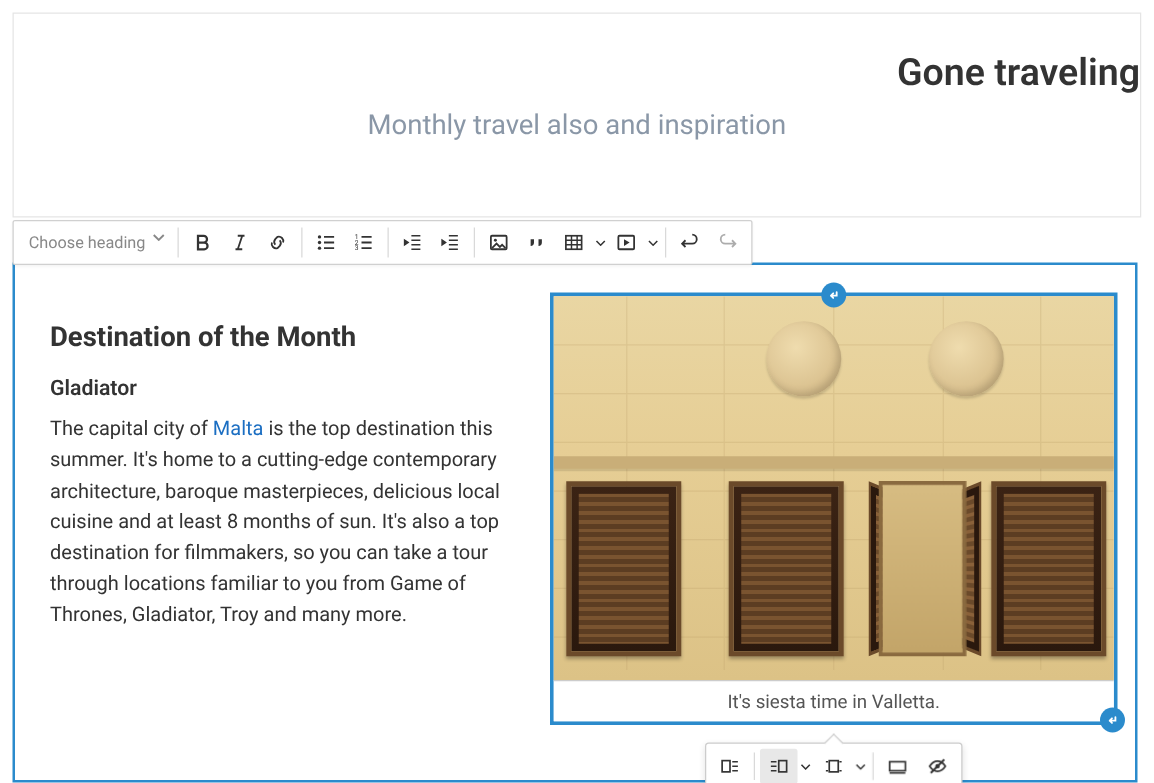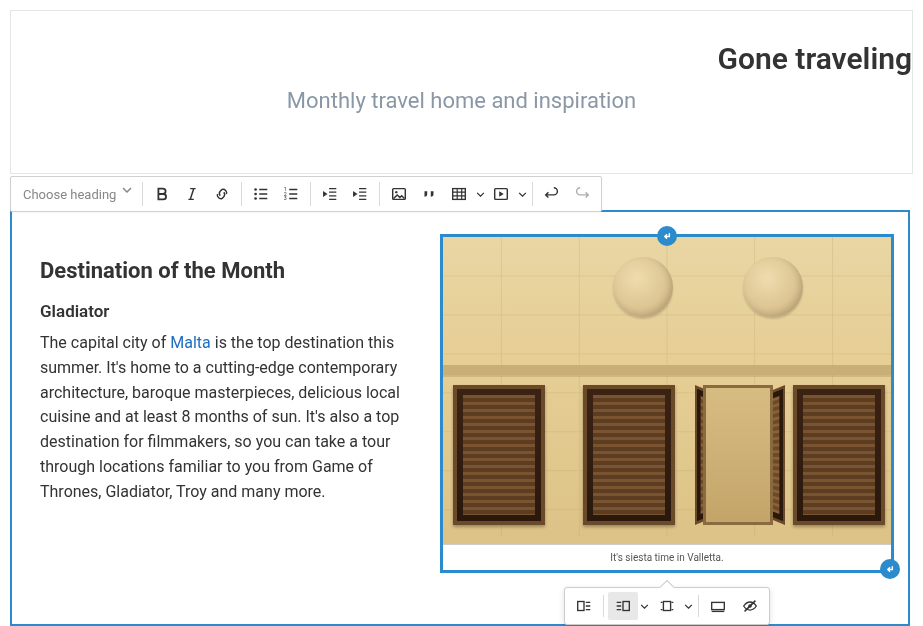--- a/index.html
+++ b/index.html
@@ -18,21 +18,21 @@
 .editor { position: absolute; top: 200px; left: 10px; right: 13px; bottom: 10px; border: 2px solid #2b8bcc; padding: 22px 28px; }
 .content { display: flex; gap: 20px; height: 100%; }
 .text-col { flex: 0 0 380px; }
 .text-col h2 { font-size: 22px; font-weight: 700; color: #333; margin-top: 24px; margin-bottom: 18px; }
 .text-col h3 { font-size: 17px; font-weight: 600; margin-bottom: 10px; }
 .text-col p { font-size: 16px; line-height: 1.55; color: #333; }
 .text-col a { color: #1b6ec2; text-decoration: none; }
 .figure { flex: 1; position: relative; }
 .fig-outer { position: absolute; top: 0; left: 0; right: -14px; border: 3px solid #2b8bcc; display: flex; flex-direction: column; }
 .fig-img { height: 307px; background: #e7d4a8; position: relative; overflow: hidden; }
-.fig-caption { border-top: 1px solid #ccc; background: #fff; text-align: center; font-size: 10px; color: #555; padding: 7px 0; }
+.fig-caption { border-top: 1px solid #ccc; background: #fff; text-align: center; font-size: 15px; color: #555; padding: 7px 0; }
 .handle-top { position: absolute; top: -11px; left: 50%; transform: translateX(-50%); width: 20px; height: 20px; background: #2b8bcc; border-radius: 50%; display: flex; align-items: center; justify-content: center; color: #fff; z-index: 3; }
 .handle-bottom { position: absolute; bottom: -9px; right: -9px; width: 20px; height: 20px; background: #2b8bcc; border-radius: 50%; display: flex; align-items: center; justify-content: center; color: #fff; z-index: 3; }
 .balloon { position: absolute; bottom: -55px; left: 50%; transform: translateX(-50%); background: #fff; border: 1px solid #ccc; border-radius: 3px; display: flex; align-items: center; padding: 4px; gap: 2px; box-shadow: 0 2px 6px rgba(0,0,0,0.12); z-index: 6; }
 .balloon::before { content: ""; position: absolute; top: -6px; left: 50%; transform: translateX(-50%) rotate(45deg); width: 10px; height: 10px; background: #fff; border-left: 1px solid #ccc; border-top: 1px solid #ccc; }
 .bal-btn { width: 30px; height: 28px; display: flex; align-items: center; justify-content: center; cursor: pointer; border-radius: 2px; color: #333; }
 .bal-btn.active { background: #e8e8e8; }
 .bal-btn svg { width: 18px; height: 18px; }
 .bal-drop { display: flex; align-items: center; }
 .bal-sep { width: 1px; height: 22px; background: #d9d9d9; margin: 0 2px; }
 
@@ -47,21 +47,21 @@
 .open-shutter.l { transform: perspective(200px) rotateY(50deg); transform-origin: left center; }
 .open-shutter.r { transform: perspective(200px) rotateY(-50deg); transform-origin: right center; }
 </style>
 </head>
 <body>
 
 <div class="page">
 
   <div class="hero">
     <h1>Gone traveling</h1>
-    <div class="sub">Monthly travel home and inspiration</div>
+    <div class="sub">Monthly travel also and inspiration</div>
   </div>
 
   <div class="toolbar">
     <div class="tb-heading">
       <span>Choose heading</span>
       <svg viewBox="0 0 10 6" width="10" height="6">
           <path d="M1 1l4 4 4-4" stroke="#888" stroke-width="1.5" fill="none"></path>
         </svg>
     </div>
     <div class="tb-sep"></div>

